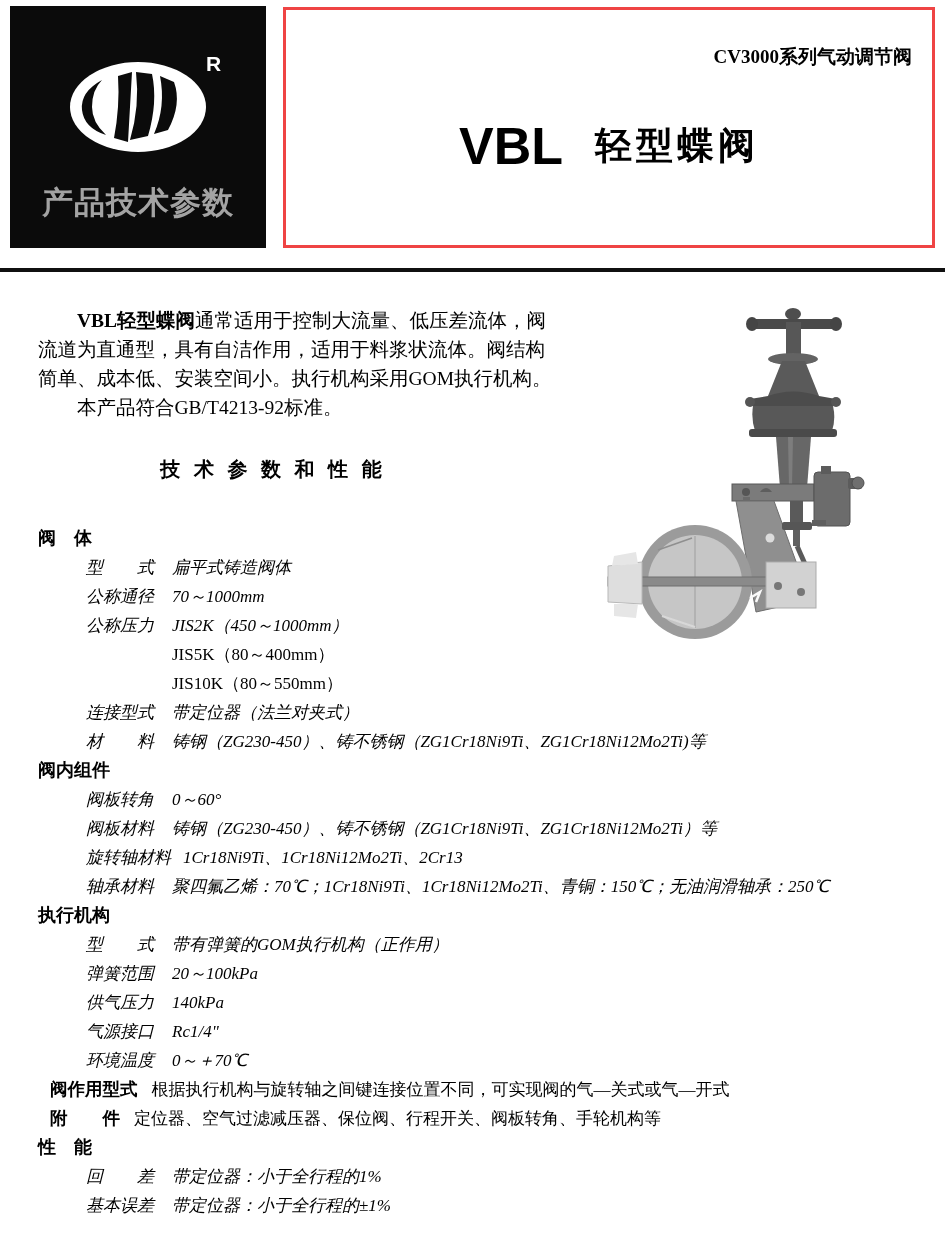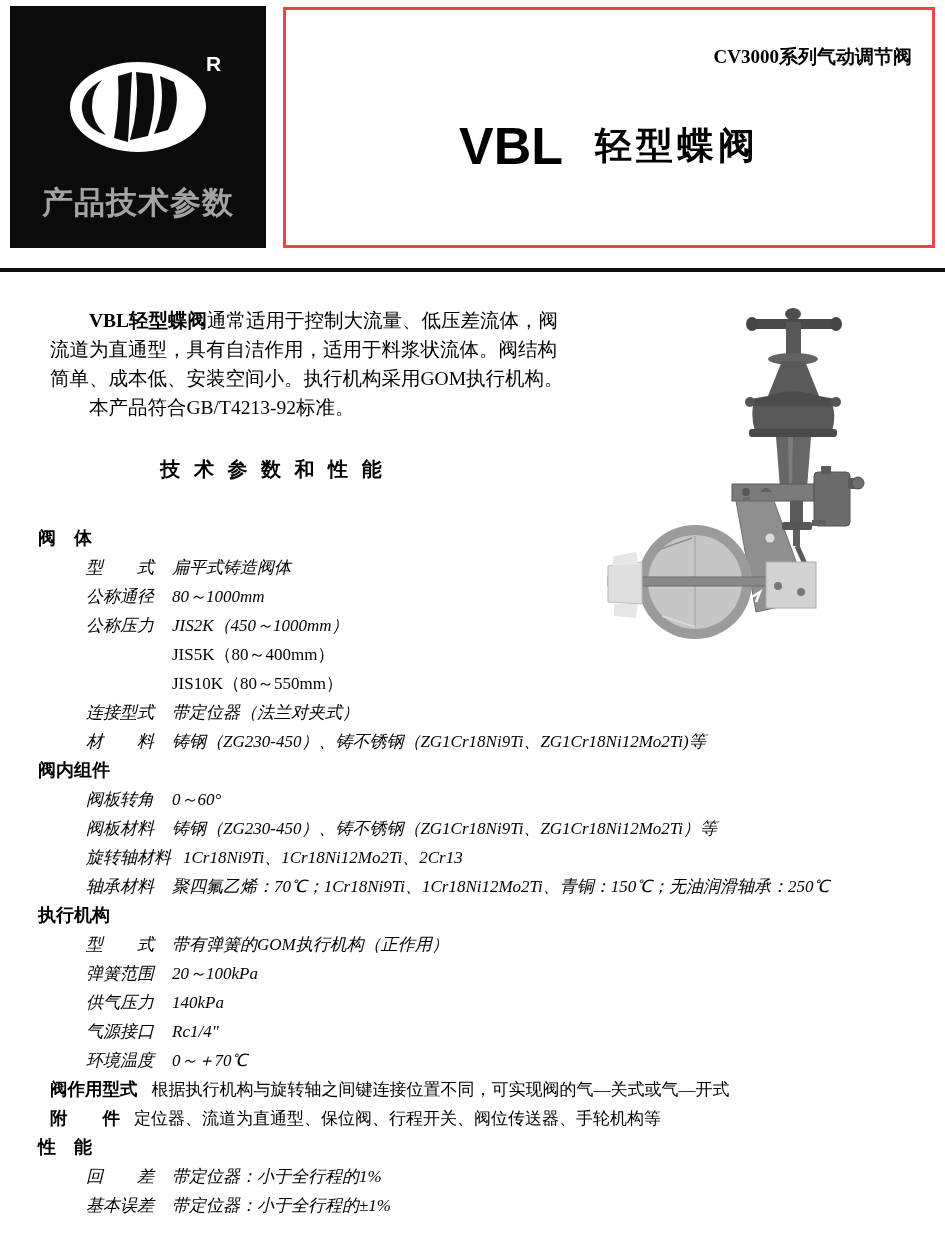--- a/index.html
+++ b/index.html
@@ -17,21 +17,21 @@
   
   .title-box{position:absolute;left:283px;top:7px;width:646px;height:235px;border:3px solid #ef4444;background:#fff;}
   .series{position:absolute;top:34px;right:20px;font-weight:bold;font-size:19px;}
   .main-title{position:absolute;top:106px;left:0;right:0;text-align:center;white-space:nowrap;}
   .model{font-family:"Liberation Sans",sans-serif;font-weight:bold;font-size:52px;vertical-align:middle;}
   .tname{font-weight:bold;font-size:37px;letter-spacing:4px;margin-left:28px;vertical-align:middle;}
 
   .divider{position:absolute;left:0;top:268px;width:945px;height:4px;background:#101010;}
 
   
-  .intro{position:absolute;left:50px;top:306px;font-size:19.5px;line-height:29px;white-space:nowrap;}
+  .intro{position:absolute;left:38px;top:306px;font-size:19.5px;line-height:29px;white-space:nowrap;}
   .intro .indent{padding-left:39px;}
   .intro b{font-weight:bold;}
 
   
   .heading{position:absolute;left:38px;top:456px;width:470px;text-align:center;
            font-family:"Liberation Sans",sans-serif;font-weight:bold;font-size:20px;letter-spacing:4px;white-space:nowrap;}
 
   
   .specs{position:absolute;left:0;top:524px;width:945px;font-size:17px;}
   .row{height:29px;line-height:29px;white-space:nowrap;}
@@ -133,37 +133,37 @@
       <circle cx="201" cy="294" r="4" fill="#777"></circle>
       <path d="M150 300 L160 294 L156 304" fill="none" stroke="#fafafa" stroke-width="2.5"></path>
     </g>
   </svg>
 
   <div class="heading">技 术 参 数 和 性 能</div>
 
   <div class="specs">
     <div class="row sec-h">阀　体</div>
     <div class="row sp"><span class="l">型　　式</span><span class="v">扁平式铸造阀体</span></div>
-    <div class="row sp"><span class="l">公称通径</span><span class="v">80～1000mm</span></div>
+    <div class="row sp"><span class="l">公称通径</span><span class="v">70～1000mm</span></div>
     <div class="row sp"><span class="l">公称压力</span><span class="v">JIS2K（450～1000mm）</span></div>
     <div class="row cont"><span class="v">JIS5K（80～400mm）</span></div>
     <div class="row cont"><span class="v">JIS10K（80～550mm）</span></div>
     <div class="row sp"><span class="l">连接型式</span><span class="v">带定位器（法兰对夹式）</span></div>
     <div class="row sp"><span class="l">材　　料</span><span class="v">铸钢（ZG230-450）、铸不锈钢（ZG1Cr18Ni9Ti、ZG1Cr18Ni12Mo2Ti)等</span></div>
     <div class="row sec-h">阀内组件</div>
     <div class="row sp"><span class="l">阀板转角</span><span class="v">0～60°</span></div>
     <div class="row sp"><span class="l">阀板材料</span><span class="v">铸钢（ZG230-450）、铸不锈钢（ZG1Cr18Ni9Ti、ZG1Cr18Ni12Mo2Ti）等</span></div>
     <div class="row sp"><span class="l">旋转轴材料</span><span class="v">1Cr18Ni9Ti、1Cr18Ni12Mo2Ti、2Cr13</span></div>
     <div class="row sp"><span class="l">轴承材料</span><span class="v">聚四氟乙烯：70℃；1Cr18Ni9Ti、1Cr18Ni12Mo2Ti、青铜：150℃；无油润滑轴承：250℃</span></div>
     <div class="row sec-h">执行机构</div>
     <div class="row sp"><span class="l">型　　式</span><span class="v">带有弹簧的GOM执行机构（正作用）</span></div>
     <div class="row sp"><span class="l">弹簧范围</span><span class="v">20～100kPa</span></div>
     <div class="row sp"><span class="l">供气压力</span><span class="v">140kPa</span></div>
     <div class="row sp"><span class="l">气源接口</span><span class="v">Rc1/4"</span></div>
     <div class="row sp"><span class="l">环境温度</span><span class="v">0～＋70℃</span></div>
     <div class="row inl"><span class="hl">阀作用型式</span><span class="v">根据执行机构与旋转轴之间键连接位置不同，可实现阀的气—关式或气—开式</span></div>
-    <div class="row inl"><span class="hl">附　　件</span><span class="v">定位器、流道为直通型、保位阀、行程开关、阀位传送器、手轮机构等</span></div>
+    <div class="row inl"><span class="hl">附　　件</span><span class="v">定位器、空气过滤减压器、保位阀、行程开关、阀板转角、手轮机构等</span></div>
     <div class="row sec-h">性　能</div>
     <div class="row sp"><span class="l">回　　差</span><span class="v">带定位器：小于全行程的1%</span></div>
     <div class="row sp"><span class="l">基本误差</span><span class="v">带定位器：小于全行程的±1%</span></div>
   </div>
 
 </div>
 
 </body></html>

